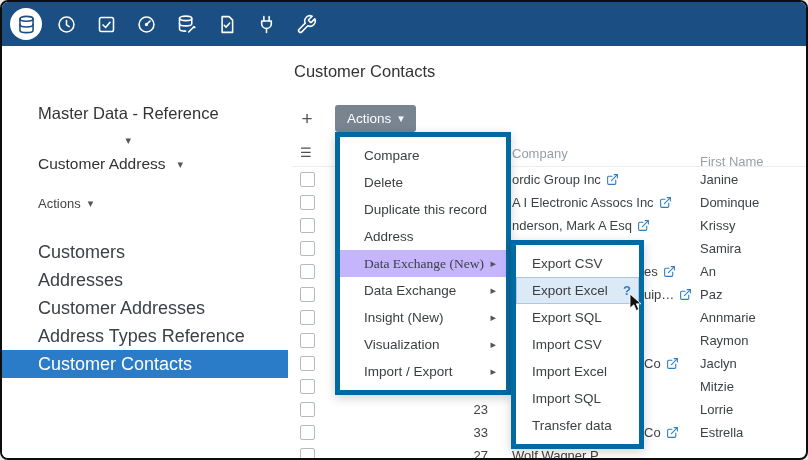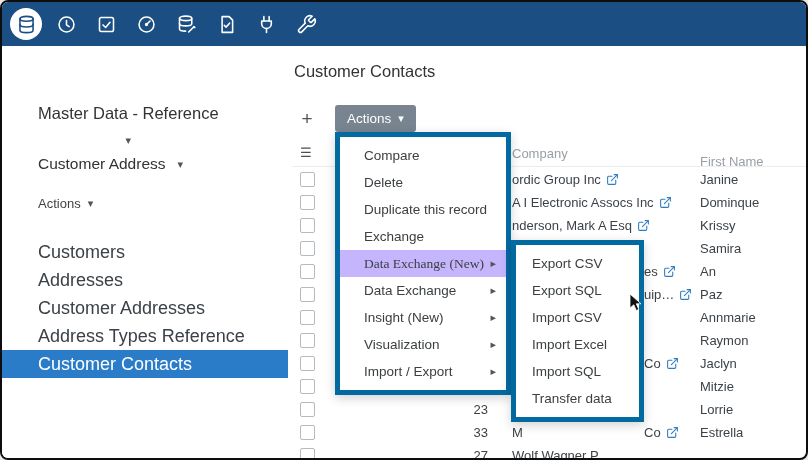--- a/index.html
+++ b/index.html
@@ -299,21 +299,21 @@
         <span class="cell fn"></span>
       </div>
 
     </div>
   </div>
 
   <div class="menu menu1">
     <div class="mi">Compare</div>
     <div class="mi">Delete</div>
     <div class="mi">Duplicate this record</div>
-    <div class="mi">Exchange</div>
+    <div class="mi">Address</div>
     <div class="mi open">
       <span>Data Exchange (New)</span>
       <span class="arr">▸</span>
     </div>
     <div class="mi">
       <span>Data Exchange</span>
       <span class="arr">▸</span>
     </div>
     <div class="mi">
       <span>Insight (New)</span>
@@ -324,20 +324,24 @@
       <span class="arr">▸</span>
     </div>
     <div class="mi">
       <span>Import / Export</span>
       <span class="arr">▸</span>
     </div>
   </div>
 
   <div class="menu menu2">
     <div class="mi">Export CSV</div>
+    <div class="mi hl">
+      <span>Export Excel</span>
+      <span class="help">?</span>
+    </div>
     <div class="mi">Export SQL</div>
     <div class="mi">Import CSV</div>
     <div class="mi">Import Excel</div>
     <div class="mi">Import SQL</div>
     <div class="mi">Transfer data</div>
   </div>
 
   <svg class="cursor" viewBox="0 0 14 19">
     <path d="M1 1 L1 15 L4.8 11.8 L7.3 17.5 L9.8 16.4 L7.3 10.8 L12 10.8 Z" fill="#111" stroke="#fff" stroke-width="0.8"></path>
   </svg>

